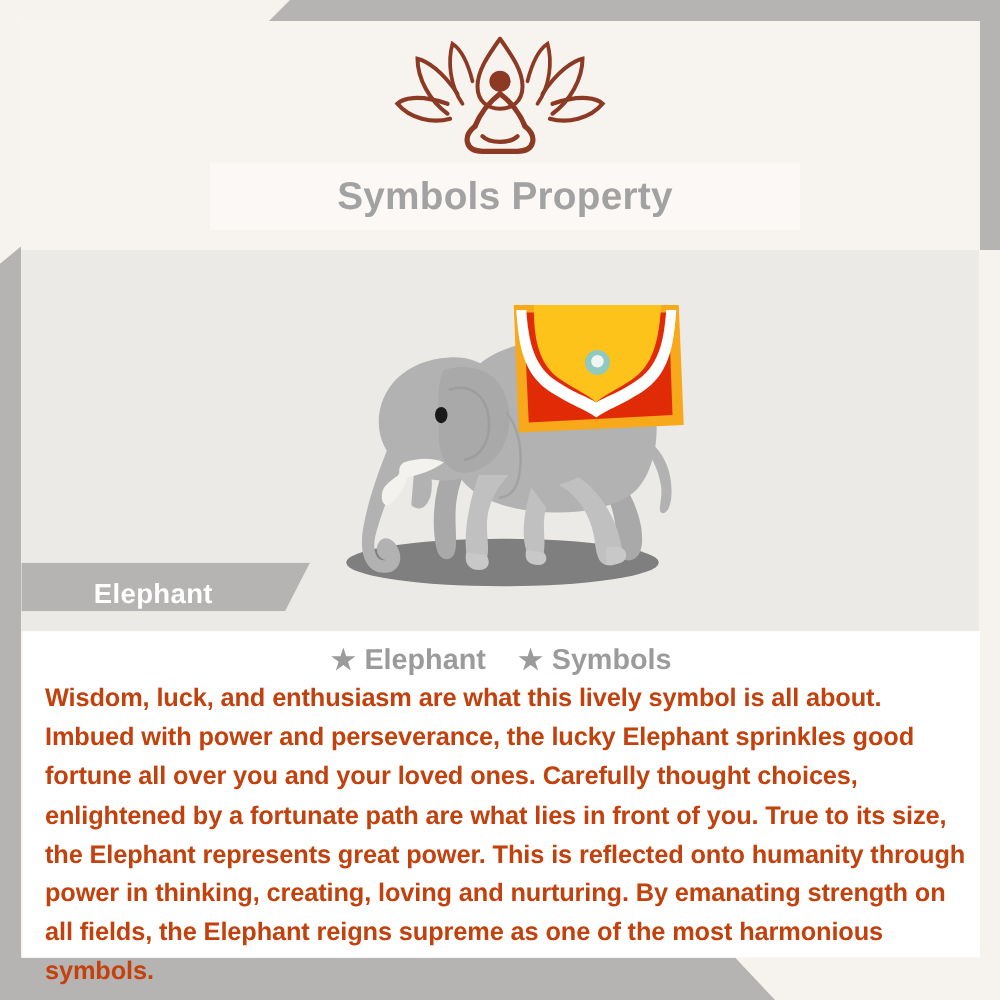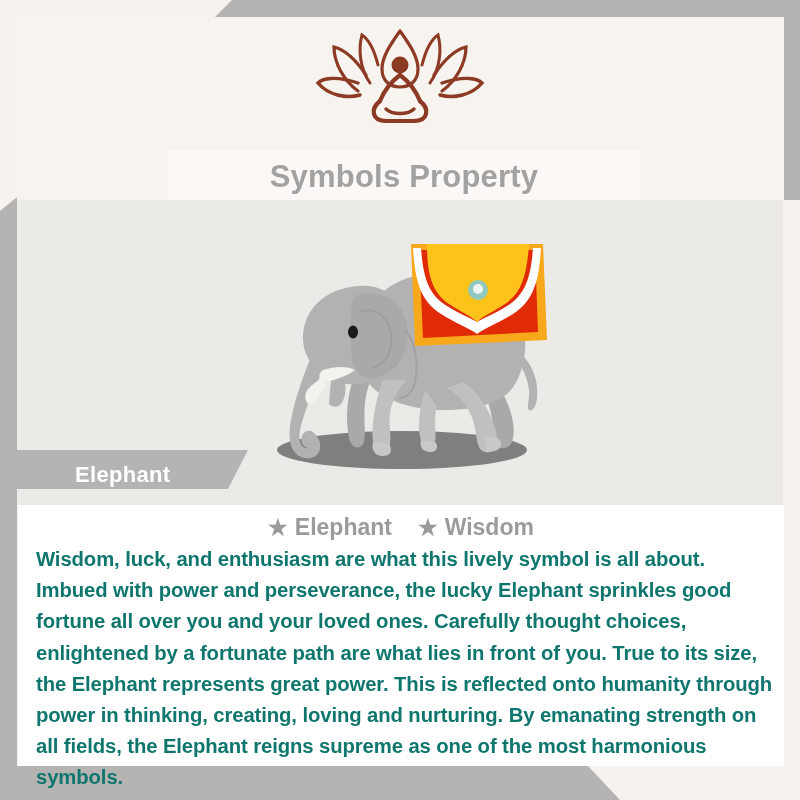--- a/index.html
+++ b/index.html
@@ -68,21 +68,21 @@
     margin-top: 4px;
     font-family: "Liberation Serif", serif;
     font-size: 19px;
     letter-spacing: 2.6px;
     color: #2a2523;
   }
 
   
   .title-banner {
     position: absolute;
-    left: 168px; top: 150px;
+    left: 168px; top: 130px;
     width: 472px; height: 54px;
     background: #fbf8f5;
     display: flex;
     align-items: center;
     justify-content: center;
   }
   .title-banner .title-text {
     font-size: 31px;
     font-weight: bold;
     color: #a2a2a2;
@@ -140,21 +140,21 @@
     font-weight: bold;
     color: #9b9b9b;
   }
   .star-icon { font-size: 22px; line-height: 1; color: #9b9b9b; }
 
   .body-copy {
     padding: 3px 8px 0 18px;
     font-size: 20.3px;
     font-weight: bold;
     line-height: 31.2px;
-    color: #0f766e;
+    color: #c2410c;
     letter-spacing: -0.1px;
   }
 </style>
 </head>
 <body>
 
 <div id="page">
 
   <div class="band-top"></div>
   <div class="band-right"></div>
@@ -267,19 +267,19 @@
   </div>
 
   <div class="panel">
     <div class="attributes">
       <div class="attr">
         <span class="star-icon">★</span>
         <span>Elephant</span>
       </div>
       <div class="attr">
         <span class="star-icon">★</span>
-        <span>Wisdom</span>
+        <span>Symbols</span>
       </div>
     </div>
     <p class="body-copy">Wisdom, luck, and enthusiasm are what this lively symbol is all about. Imbued with power and perseverance, the lucky Elephant sprinkles good fortune all over you and your loved ones. Carefully thought choices, enlightened by a fortunate path are what lies in front of you. True to its size, the Elephant represents great power. This is reflected onto humanity through power in thinking, creating, loving and nurturing. By emanating strength on all fields, the Elephant reigns supreme as one of the most harmonious symbols.</p>
   </div>
 
 </div>
 
 </body></html>

